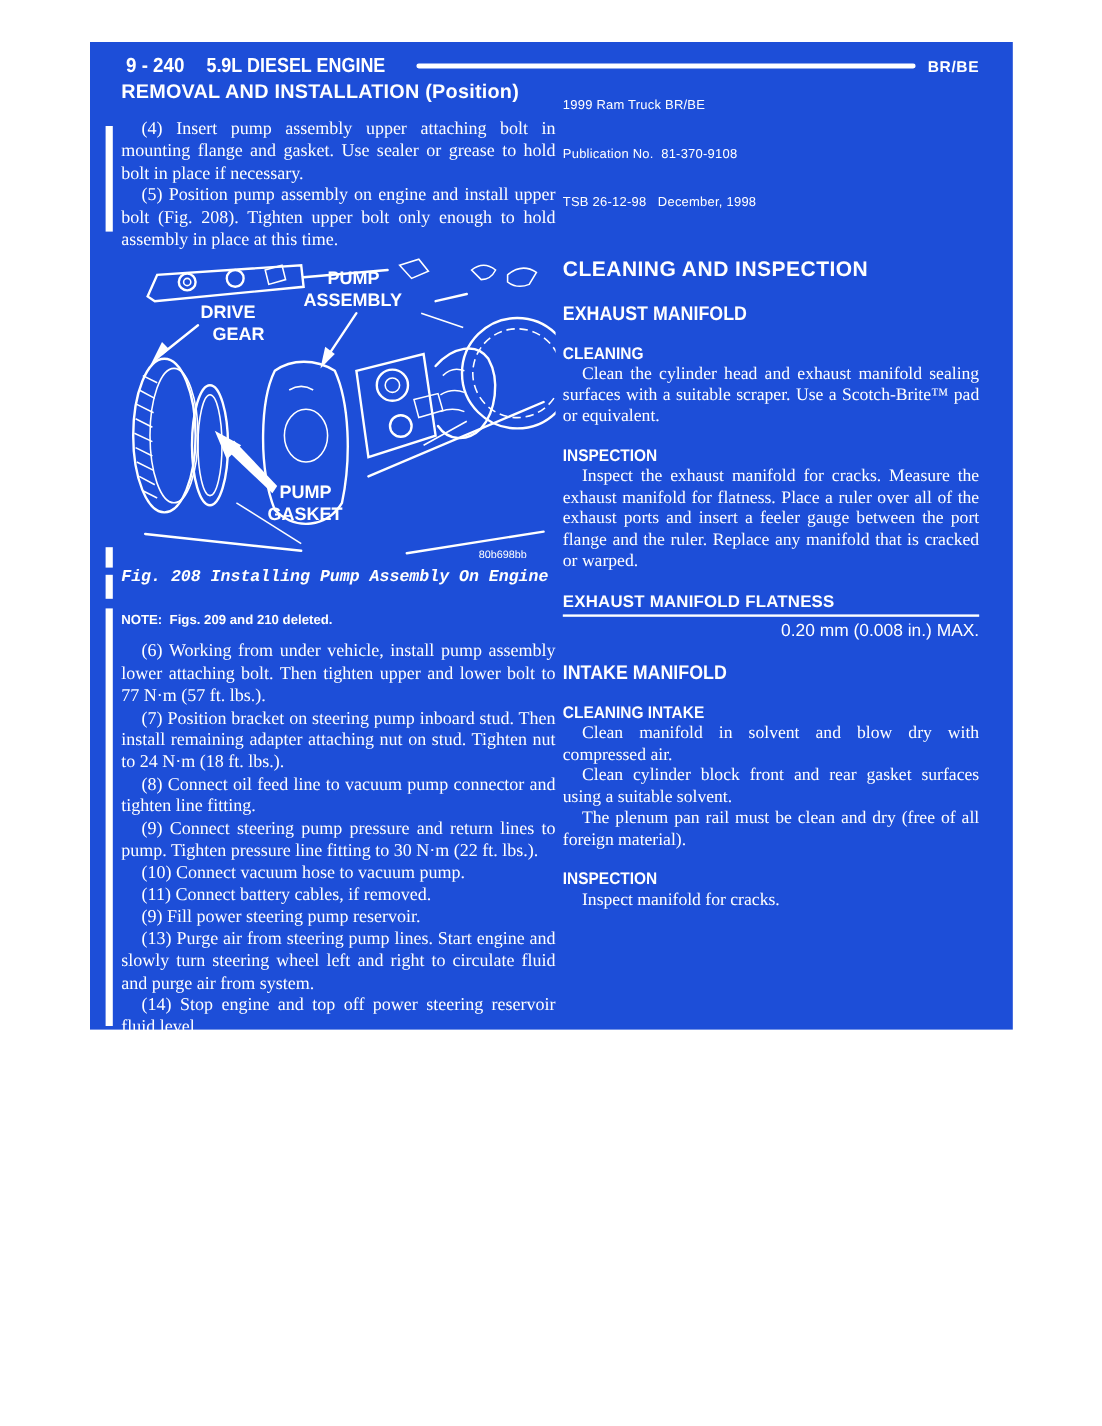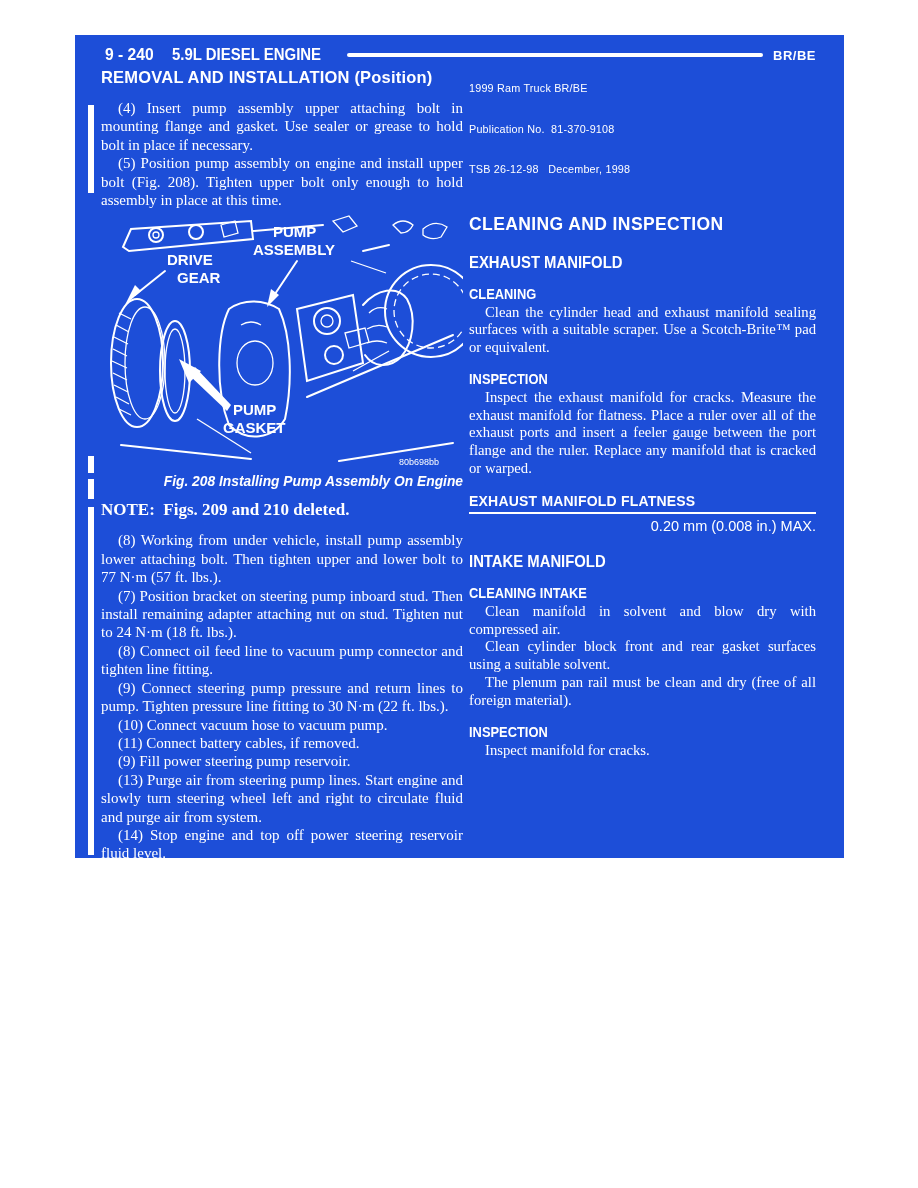--- a/index.html
+++ b/index.html
@@ -47,26 +47,26 @@
     font-size:16.5px; letter-spacing:.2px; margin-bottom:12px; white-space:nowrap;
   }
   p.body {
     font-size:15px; line-height:18.4px; text-align:justify; text-indent:17px;
     color:#fff;
   }
 
   
   .figure-wrap { margin-top:4px; width:362px; height:258px; position:relative; }
   .fig-caption {
-    margin-top:3px; text-align:right; font-family:Liberation Sans, sans-serif;
+    margin-top:3px; text-align:left; font-family:Liberation Mono, monospace;
     font-style:italic; font-weight:bold; font-size:13.8px;
   }
   .note-line {
-    margin-top:11px; font-family:Liberation Serif, serif;
-    font-weight:bold; font-size:17px; white-space:pre;
+    margin-top:22px; font-family:Liberation Sans, sans-serif;
+    font-weight:bold; font-size:11px; white-space:pre;
   }
   .steps-bottom { margin-top:11px; }
 
   
   .pubinfo {
     font-family:"Liberation Sans", sans-serif; font-size:10.8px;
     line-height:13.5px; white-space:pre; letter-spacing:.2px;
   }
   h1.main {
     font-family:"Liberation Sans", sans-serif; font-weight:bold; font-size:17.5px;
@@ -186,21 +186,21 @@
         <polygon class="fw" points="78,146 100,158 88,170"></polygon>
 
         <text class="fig-id" x="298" y="252">80b698bb</text>
       </svg>
     </div>
 
     <div class="fig-caption">Fig. 208 Installing Pump Assembly On Engine</div>
     <div class="note-line">NOTE:  Figs. 209 and 210 deleted.</div>
 
     <div class="steps-bottom">
-      <p class="body">(8) Working from under vehicle, install pump assembly lower attaching bolt. Then tighten upper and lower bolt to 77 N·m (57 ft. lbs.).</p>
+      <p class="body">(6) Working from under vehicle, install pump assembly lower attaching bolt. Then tighten upper and lower bolt to 77 N·m (57 ft. lbs.).</p>
       <p class="body">(7) Position bracket on steering pump inboard stud. Then install remaining adapter attaching nut on stud. Tighten nut to 24 N·m (18 ft. lbs.).</p>
       <p class="body">(8) Connect oil feed line to vacuum pump connector and tighten line fitting.</p>
       <p class="body">(9) Connect steering pump pressure and return lines to pump. Tighten pressure line fitting to 30 N·m (22 ft. lbs.).</p>
       <p class="body">(10) Connect vacuum hose to vacuum pump.</p>
       <p class="body">(11) Connect battery cables, if removed.</p>
       <p class="body">(9) Fill power steering pump reservoir.</p>
       <p class="body">(13) Purge air from steering pump lines. Start engine and slowly turn steering wheel left and right to circulate fluid and purge air from system.</p>
       <p class="body">(14) Stop engine and top off power steering reservoir fluid level.</p>
       <p class="body">(15) Start engine and verify that steering action is correct. Do this before moving vehicle.</p>
     </div>

